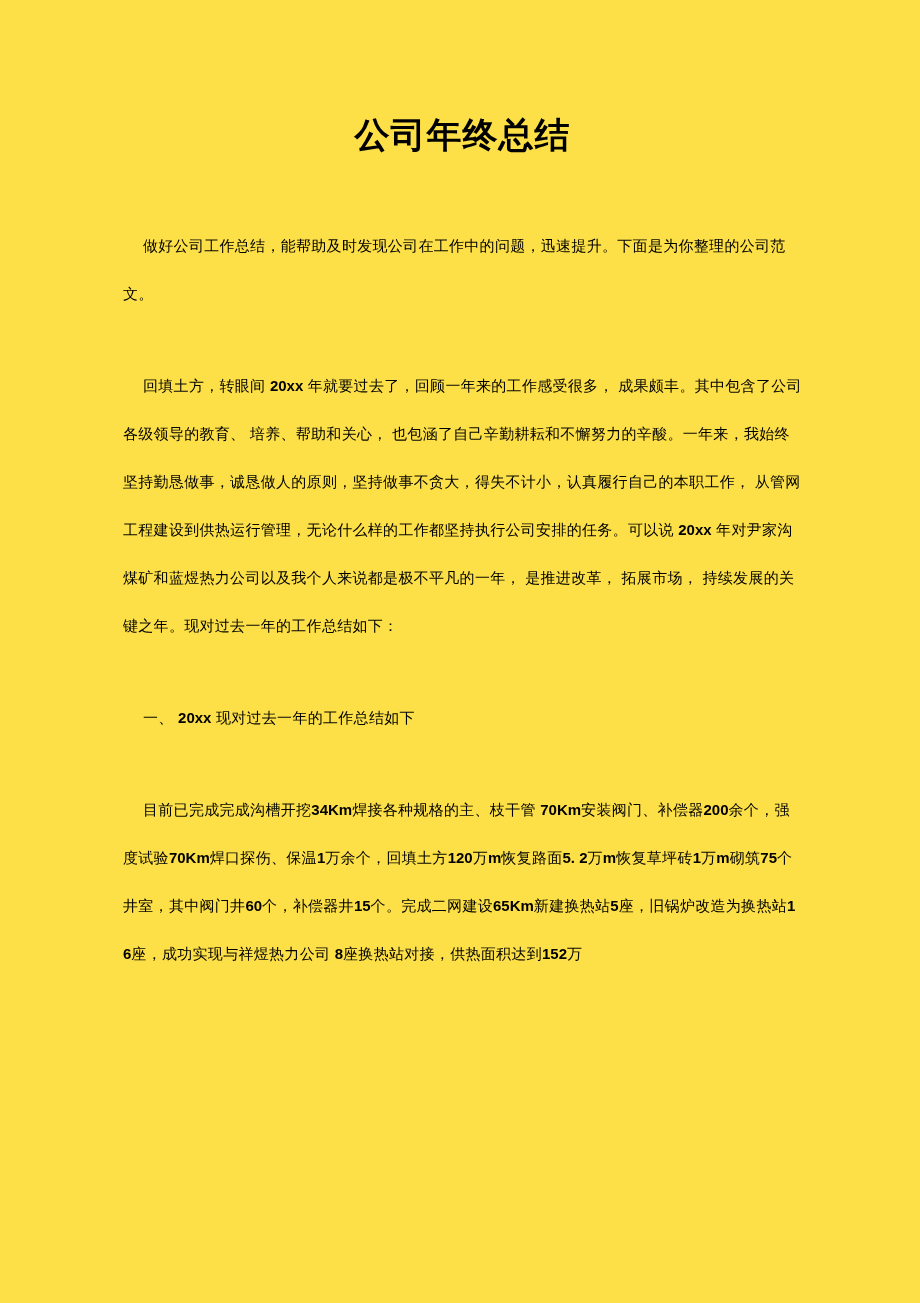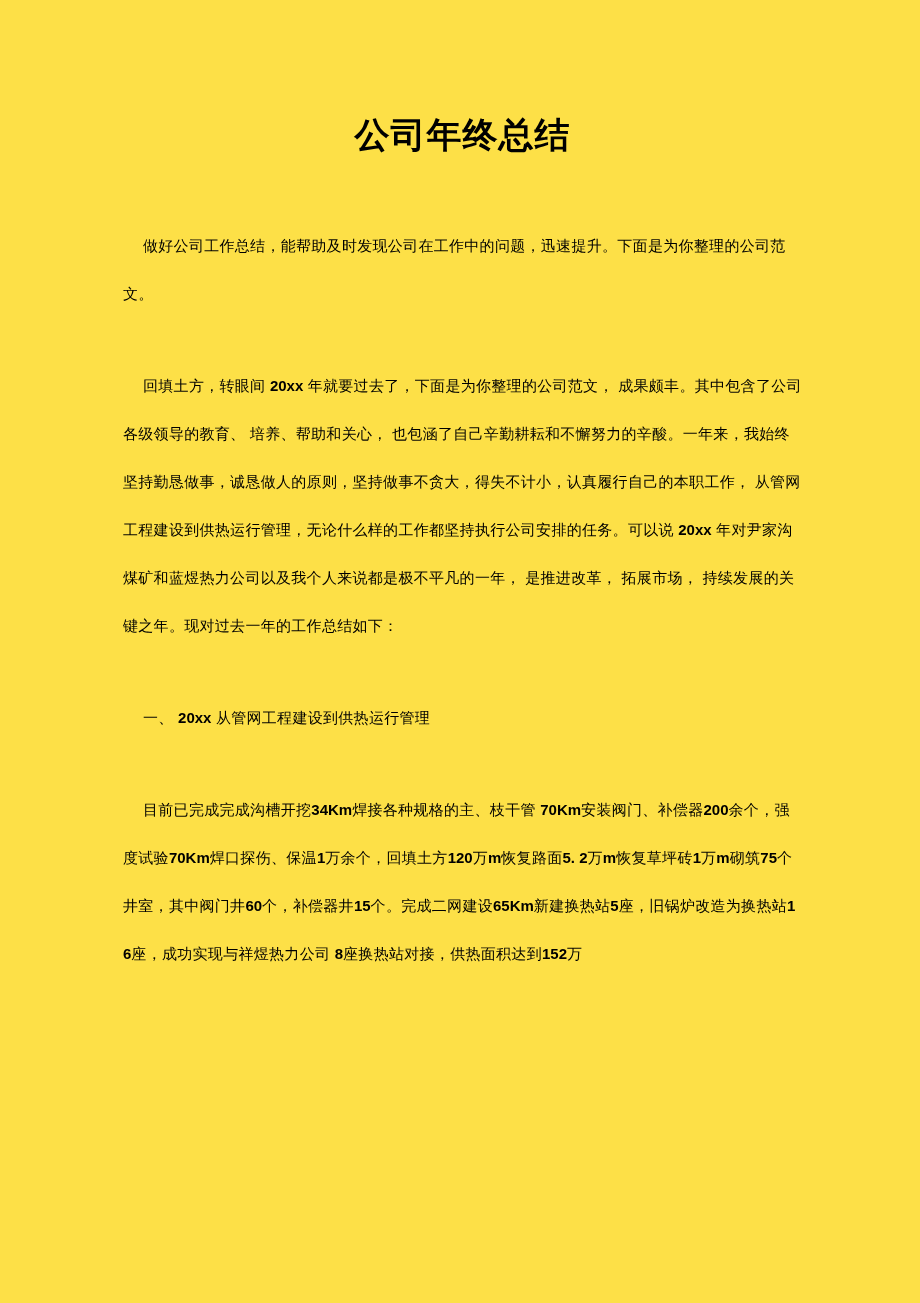--- a/index.html
+++ b/index.html
@@ -46,18 +46,18 @@
 </style>
 </head>
 <body>
 
 <div class="page">
   <h1 class="title">公司年终总结</h1>
 
   <p class="para"><span>做好公司工作总结，能帮助及时发现公司在工作中的问题，迅速提升。下面是为你整理的公司范文。</span></p>
 
 
-  <p class="para"><span>回填土方，转眼间 </span><span class="num">20xx</span><span> 年就要过去了，下面是为你整理的公司范文， 成果颇丰。其中包含了公司各级领导的教育、 培养、帮助和关心， 也包涵了自己辛勤耕耘和不懈努力的辛酸。一年来，我始终坚持勤恳做事，诚恳做人的原则，坚持做事不贪大，得失不计小，认真履行自己的本职工作， 从管网工程建设到供热运行管理，无论什么样的工作都坚持执行公司安排的任务。可以说 </span><span class="num">20xx</span><span> 年对尹家沟煤矿和蓝煜热力公司以及我个人来说都是极不平凡的一年， 是推进改革， 拓展市场， 持续发展的关键之年。现对过去一年的工作总结如下：</span></p>
+  <p class="para"><span>回填土方，转眼间 </span><span class="num">20xx</span><span> 年就要过去了，回顾一年来的工作感受很多， 成果颇丰。其中包含了公司各级领导的教育、 培养、帮助和关心， 也包涵了自己辛勤耕耘和不懈努力的辛酸。一年来，我始终坚持勤恳做事，诚恳做人的原则，坚持做事不贪大，得失不计小，认真履行自己的本职工作， 从管网工程建设到供热运行管理，无论什么样的工作都坚持执行公司安排的任务。可以说 </span><span class="num">20xx</span><span> 年对尹家沟煤矿和蓝煜热力公司以及我个人来说都是极不平凡的一年， 是推进改革， 拓展市场， 持续发展的关键之年。现对过去一年的工作总结如下：</span></p>
 
-  <p class="para"><span>一、 </span><span class="num">20xx</span><span> 从管网工程建设到供热运行管理</span></p>
+  <p class="para"><span>一、 </span><span class="num">20xx</span><span> 现对过去一年的工作总结如下</span></p>
 
   <p class="para"><span>目前已完成完成沟槽开挖</span><span class="num">34Km</span><span>焊接各种规格的主、枝干管 </span><span class="num">70Km</span><span>安装阀门、补偿器</span><span class="num">200</span><span>余个，强度试验</span><span class="num">70Km</span><span>焊口探伤、保温</span><span class="num">1</span><span>万余个，回填土方</span><span class="num">120</span><span>万</span><span class="num">m</span><span>恢复路面</span><span class="num">5. 2</span><span>万</span><span class="num">m</span><span>恢复草坪砖</span><span class="num">1</span><span>万</span><span class="num">m</span><span>砌筑</span><span class="num">75</span><span>个井室，其中阀门井</span><span class="num">60</span><span>个，补偿器井</span><span class="num">15</span><span>个。完成二网建设</span><span class="num">65Km</span><span>新建换热站</span><span class="num">5</span><span>座，旧锅炉改造为换热站</span><span class="num">16</span><span>座，成功实现与祥煜热力公司 </span><span class="num">8</span><span>座换热站对接，供热面积达到</span><span class="num">152</span><span>万</span></p>
 </div>
 
 </body></html>

